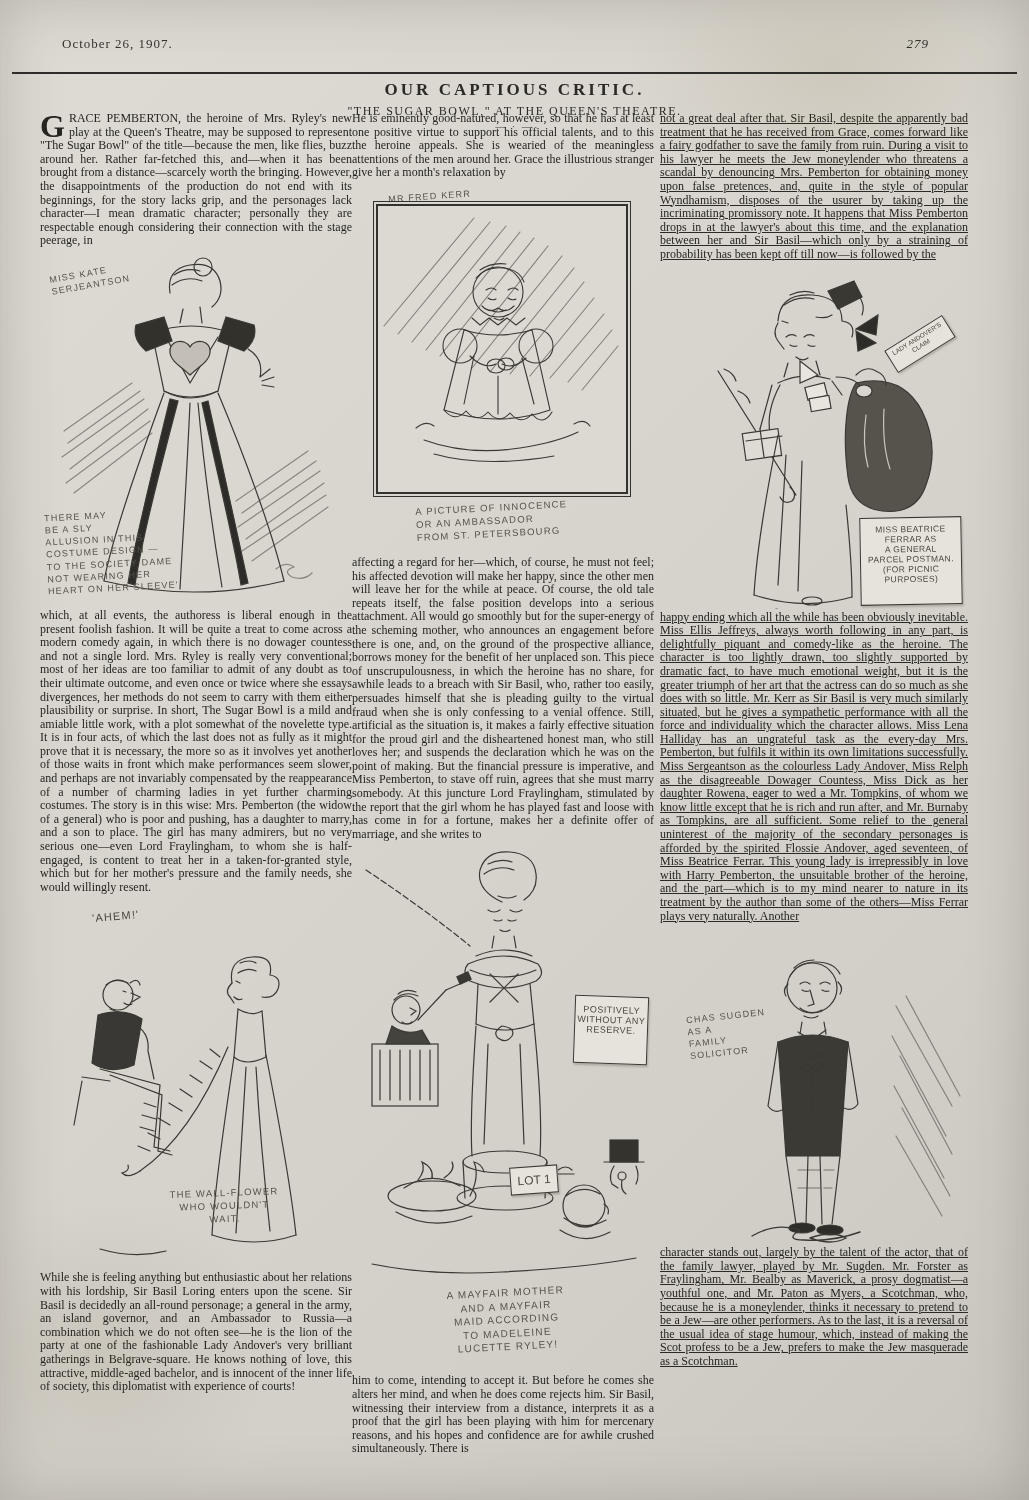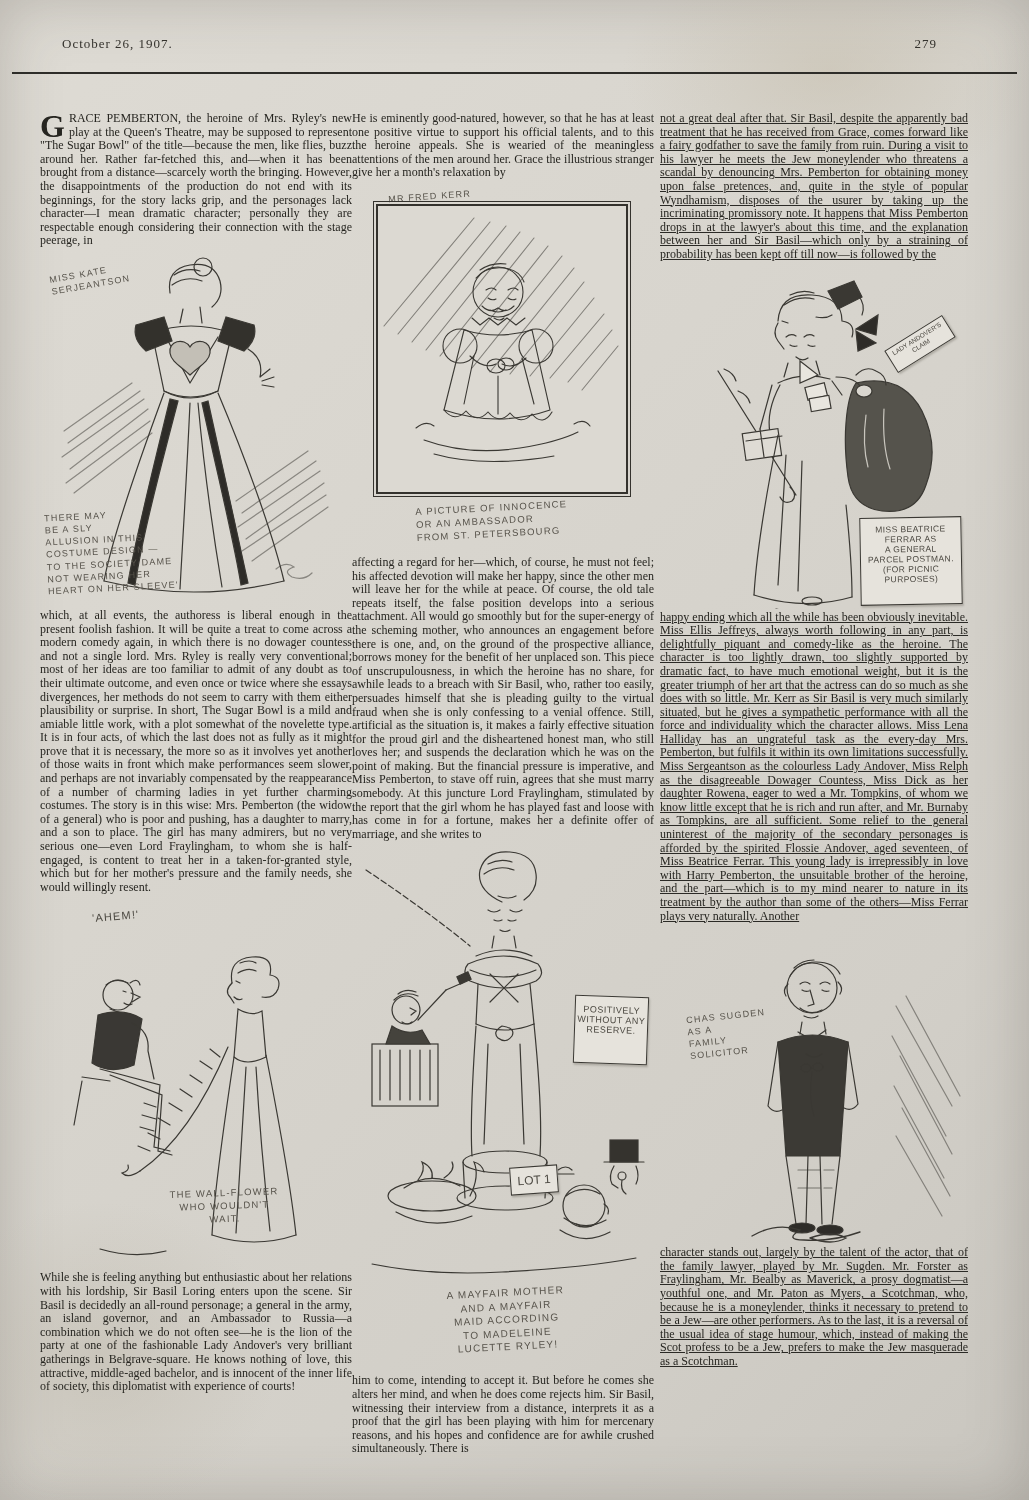--- a/index.html
+++ b/index.html
@@ -5,21 +5,21 @@
   html,body{margin:0;padding:0;background:#9a978f;}
   #page{position:relative;width:1029px;height:1500px;margin:0 auto;
         background:linear-gradient(135deg,#dedbd4 0%,#d8d5ce 40%,#d2cfc8 75%,#c9c6bf 100%);
         color:#2b2a26;font-family:"Liberation Serif",serif;overflow:hidden;
         box-shadow:inset 0 0 60px rgba(70,65,55,.25);}
   .stain{position:absolute;border-radius:50%;pointer-events:none;}
   
   .hdr{position:absolute;top:36px;font-size:13px;letter-spacing:1px;color:#33312c;}
   #hdr-date{left:62px;}
   #hdr-mast{left:0;right:0;text-align:center;letter-spacing:2px;}
-  #hdr-page{right:92px;}
+  #hdr-page{right:100px;font-style:italic;}
   #rule{position:absolute;top:72px;left:12px;right:12px;height:2px;background:#2e2d29;}
   #headline{position:absolute;top:80px;left:0;right:0;text-align:center;}
   #headline .t{font-size:17px;font-weight:bold;letter-spacing:3px;}
   #headline .s{font-size:12px;letter-spacing:1.5px;margin-top:4px;}
   #headline .orn{font-size:10px;letter-spacing:2px;color:#44423c;margin-top:2px;}
   
   .col{position:absolute;top:112px;height:1372px;overflow:hidden;}
   #col-left{left:40px;width:312px;}
   #col-mid{left:352px;width:302px;}
   #col-right{left:660px;width:308px;text-decoration:underline;}
@@ -41,20 +41,25 @@
 
 <div id="page">
 
   <div class="stain" style="left:620px;top:-60px;width:420px;height:260px;background:radial-gradient(ellipse at center,rgba(196,188,170,.5),rgba(196,188,170,0) 70%);"></div>
   <div class="stain" style="left:-80px;top:1200px;width:360px;height:320px;background:radial-gradient(ellipse at center,rgba(188,182,168,.45),rgba(188,182,168,0) 70%);"></div>
 
   <div class="hdr" id="hdr-date">October 26, 1907.</div>
   <div class="hdr" id="hdr-page">279</div>
   <div id="rule"></div>
 
+  <div id="headline">
+    <div class="t">OUR CAPTIOUS CRITIC.</div>
+    <div class="s">"THE SUGAR BOWL," AT THE QUEEN'S THEATRE.</div>
+    <div class="orn">— · —</div>
+  </div>
 
   <div class="col" id="col-left">
     <p><span class="dropcap">G</span><span>RACE PEMBERTON, the heroine of Mrs. Ryley's new play at the Queen's Theatre, may be supposed to represent "The Sugar Bowl" of the title—because the men, like flies, buzz around her. Rather far-fetched this, and—when it has been brought from a distance—scarcely worth the bringing. However, the disappointments of the production do not end with its beginnings, for the story lacks grip, and the personages lack character—I mean dramatic character; personally they are respectable enough considering their connection with the stage peerage, in</span></p>
 
     <figure class="ill" style="height:356px;">
       <svg width="312" height="356" viewBox="0 0 312 356">
         <g stroke="#3a3833" fill="none" stroke-width="1.2" stroke-linecap="round">
           <g opacity=".5">
             <path d="M24 180 L92 132"></path>
               <path d="M28 192 L100 140"></path>

